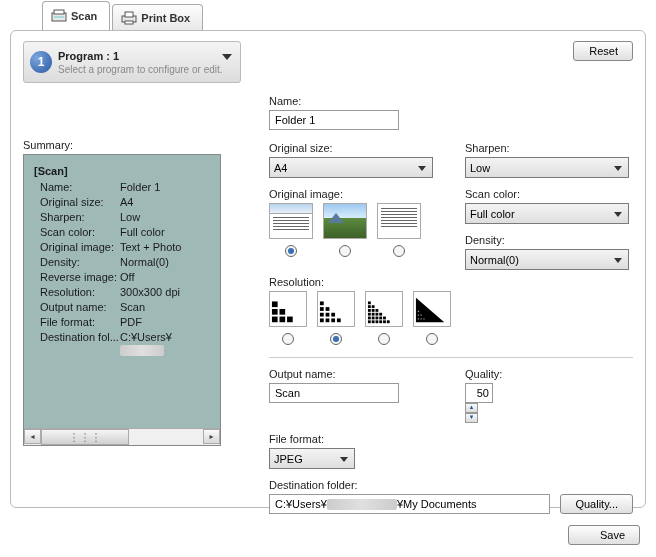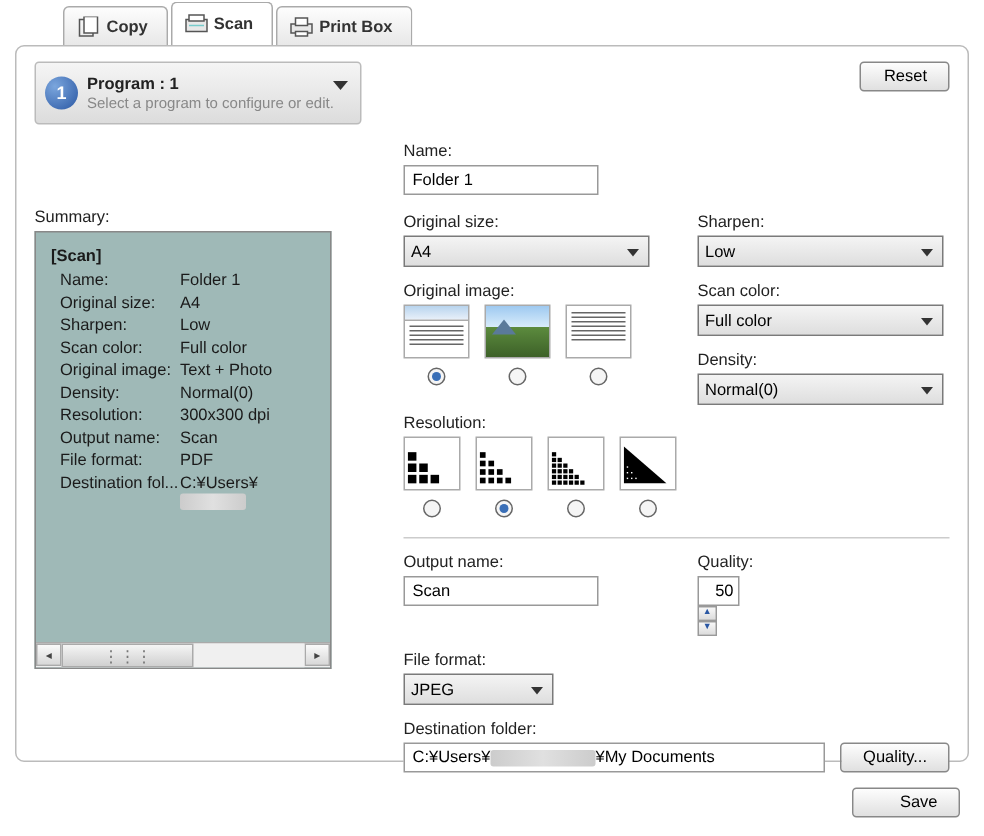--- a/index.html
+++ b/index.html
@@ -79,39 +79,30 @@
 .thumb-photo { display:flex; flex-direction:column; }
 .thumb-photo .sky { height:14px; background: linear-gradient(#9ec9f0,#d8ecfb); }
 .thumb-photo .land { height:20px; background: linear-gradient(#5c8b3e,#3d6128); position:relative;}
 .thumb-photo .land::before { content:""; position:absolute; left:4px; top:-5px; width:0;height:0;border-left:8px solid transparent;border-right:8px solid transparent;border-bottom:10px solid #5a7a9a;}
 .thumb-text { height:10px; background: linear-gradient(#b8d4ee,#e8f0f9); border-bottom:1px solid #aaa;}
 .thumb-text + .thumb-lines { flex:1; }
 
 
 .res-thumb svg { width:100%; height:100%; }
 
-.small-select { width: 100px; }
+.small-select { width: 86px; }
 .med-input { width: 130px; }
 .wide-select { width: 164px; }
 </style>
 </head>
 <body>
 
 <div class="container">
 
   <div class="tabs">
-    <div class="tab">
-      <span class="tab-icon">
-        <svg viewBox="0 0 16 14">
-            <rect x="2" y="2" width="9" height="11" fill="none" stroke="#555"></rect>
-            <rect x="5" y="0" width="9" height="11" fill="#fff" stroke="#555"></rect>
-          </svg>
-      </span>
-      <span>Copy</span>
-    </div>
     <div class="tab active">
       <span class="tab-icon">
         <svg viewBox="0 0 16 14">
             <rect x="1" y="4" width="14" height="8" fill="#e8e8e8" stroke="#555"></rect>
             <rect x="3" y="1" width="10" height="4" fill="#fff" stroke="#555"></rect>
             <line x1="3" y1="8" x2="13" y2="8" stroke="#7cc"></line>
           </svg>
       </span>
       <span>Scan</span>
     </div>
@@ -165,20 +156,24 @@
               <span class="sum-key">Scan color:</span>
               <span class="sum-val">Full color</span>
             </div>
           <div class="sum-row">
               <span class="sum-key">Original image:</span>
               <span class="sum-val">Text + Photo</span>
             </div>
           <div class="sum-row">
               <span class="sum-key">Density:</span>
               <span class="sum-val">Normal(0)</span>
+            </div>
+          <div class="sum-row">
+              <span class="sum-key">Reverse image:</span>
+              <span class="sum-val">Off</span>
             </div>
           <div class="sum-row">
               <span class="sum-key">Resolution:</span>
               <span class="sum-val">300x300 dpi</span>
             </div>
           <div class="sum-row">
               <span class="sum-key">Output name:</span>
               <span class="sum-val">Scan</span>
             </div>
           <div class="sum-row">

